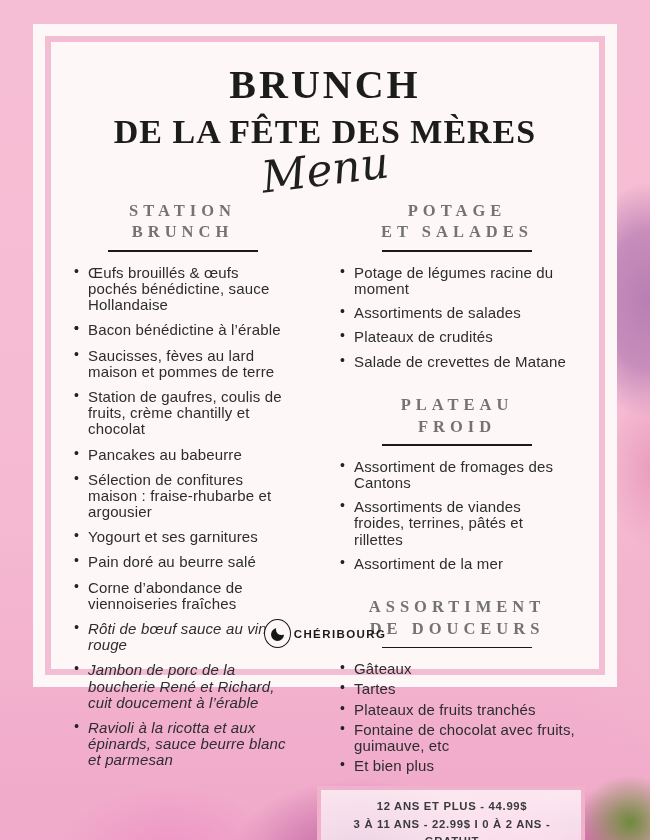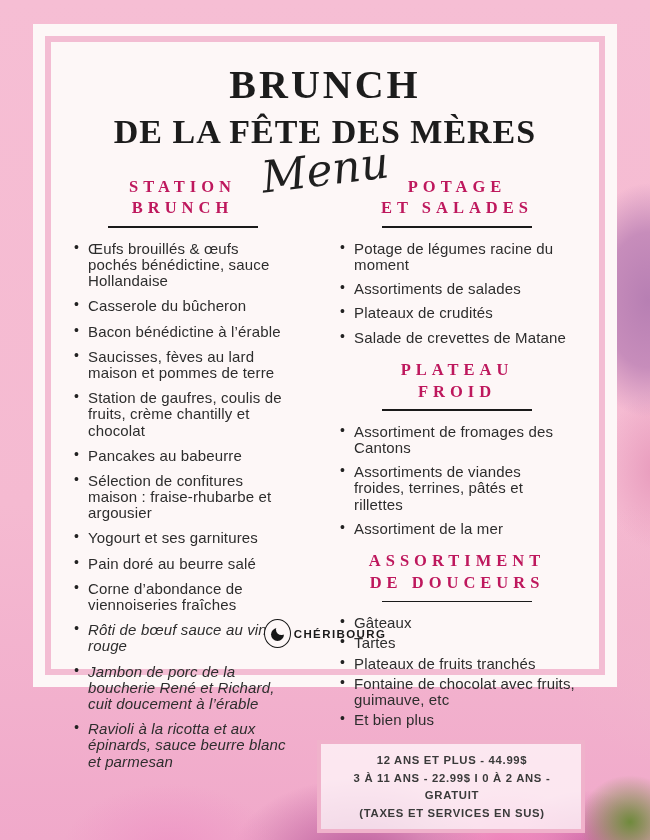--- a/index.html
+++ b/index.html
@@ -56,21 +56,21 @@
   .columns {
     display:flex; justify-content:space-between;
     padding:26px 24px 0 22px;
   }
   .col-left  { width:219px; }
   .col-right { width:236px; }
 
   .section-heading {
     font-family:"Liberation Serif", serif;
     font-size:16.5px; font-weight:700; letter-spacing:5px;
-    color:#be185d; text-align:center; line-height:1.32;
+    color:#737373; text-align:center; line-height:1.32;margin-top:24px;
   }
   .section-underline {
     width:150px; height:1.6px; background:#1a1a1a;
     margin:7px auto 13px auto;
   }
   .col-right .section { margin-top:0; }
   .col-right .section + .section { margin-top:13px; }
 
   ul.items { list-style:none; }
   ul.items li {
@@ -139,21 +139,21 @@
 
       <div class="col-left">
         <div class="section">
           <div class="section-heading">
             <div>STATION</div>
             <div>BRUNCH</div>
           </div>
           <div class="section-underline"></div>
           <ul class="items">
               <li><span class="bullet">•</span><span>Œufs brouillés &amp; œufs pochés bénédictine, sauce Hollandaise</span></li>
-              <li><span class="bullet">•</span><span>Casserole du bûcheron</span></li>
+              <li><span class="bullet">•</span></li>
               <li><span class="bullet">•</span><span>Bacon bénédictine à l’érable</span></li>
               <li><span class="bullet">•</span><span>Saucisses, fèves au lard maison et pommes de terre</span></li>
               <li><span class="bullet">•</span><span>Station de gaufres, coulis de fruits, crème chantilly et chocolat</span></li>
               <li><span class="bullet">•</span><span>Pancakes au babeurre</span></li>
               <li><span class="bullet">•</span><span>Sélection de confitures maison : fraise-rhubarbe et argousier</span></li>
               <li><span class="bullet">•</span><span>Yogourt et ses garnitures</span></li>
               <li><span class="bullet">•</span><span>Pain doré au beurre salé</span></li>
               <li><span class="bullet">•</span><span>Corne d’abondance de viennoiseries fraîches</span></li>
               <li class="italic"><span class="bullet">•</span><span>Rôti de bœuf sauce au vin rouge</span></li>
               <li class="italic"><span class="bullet">•</span><span>Jambon de porc de la boucherie René et Richard, cuit doucement à l’érable</span></li>

